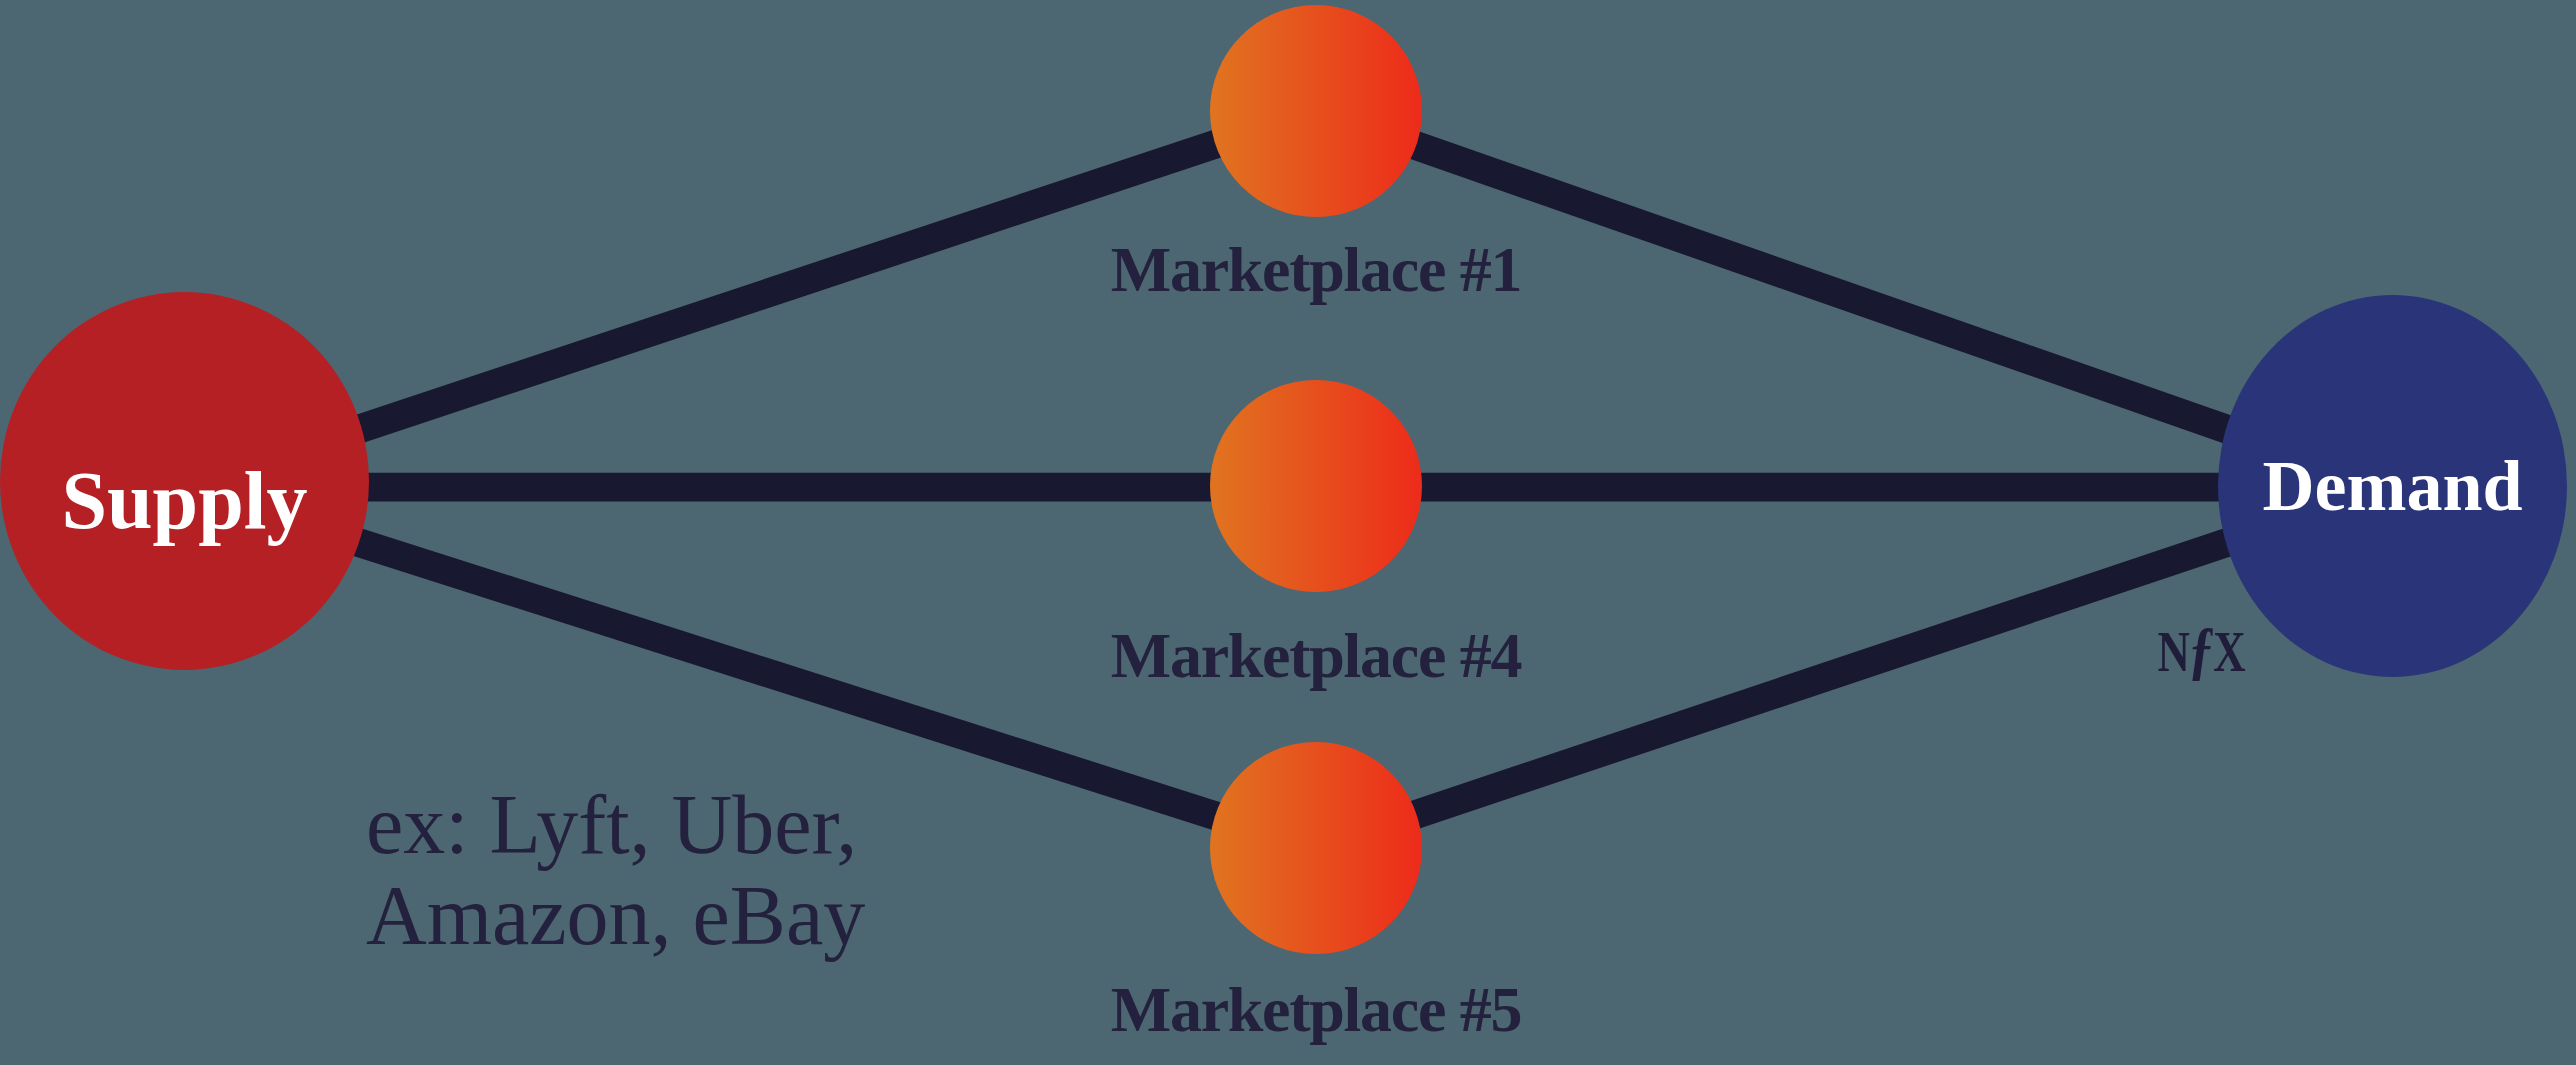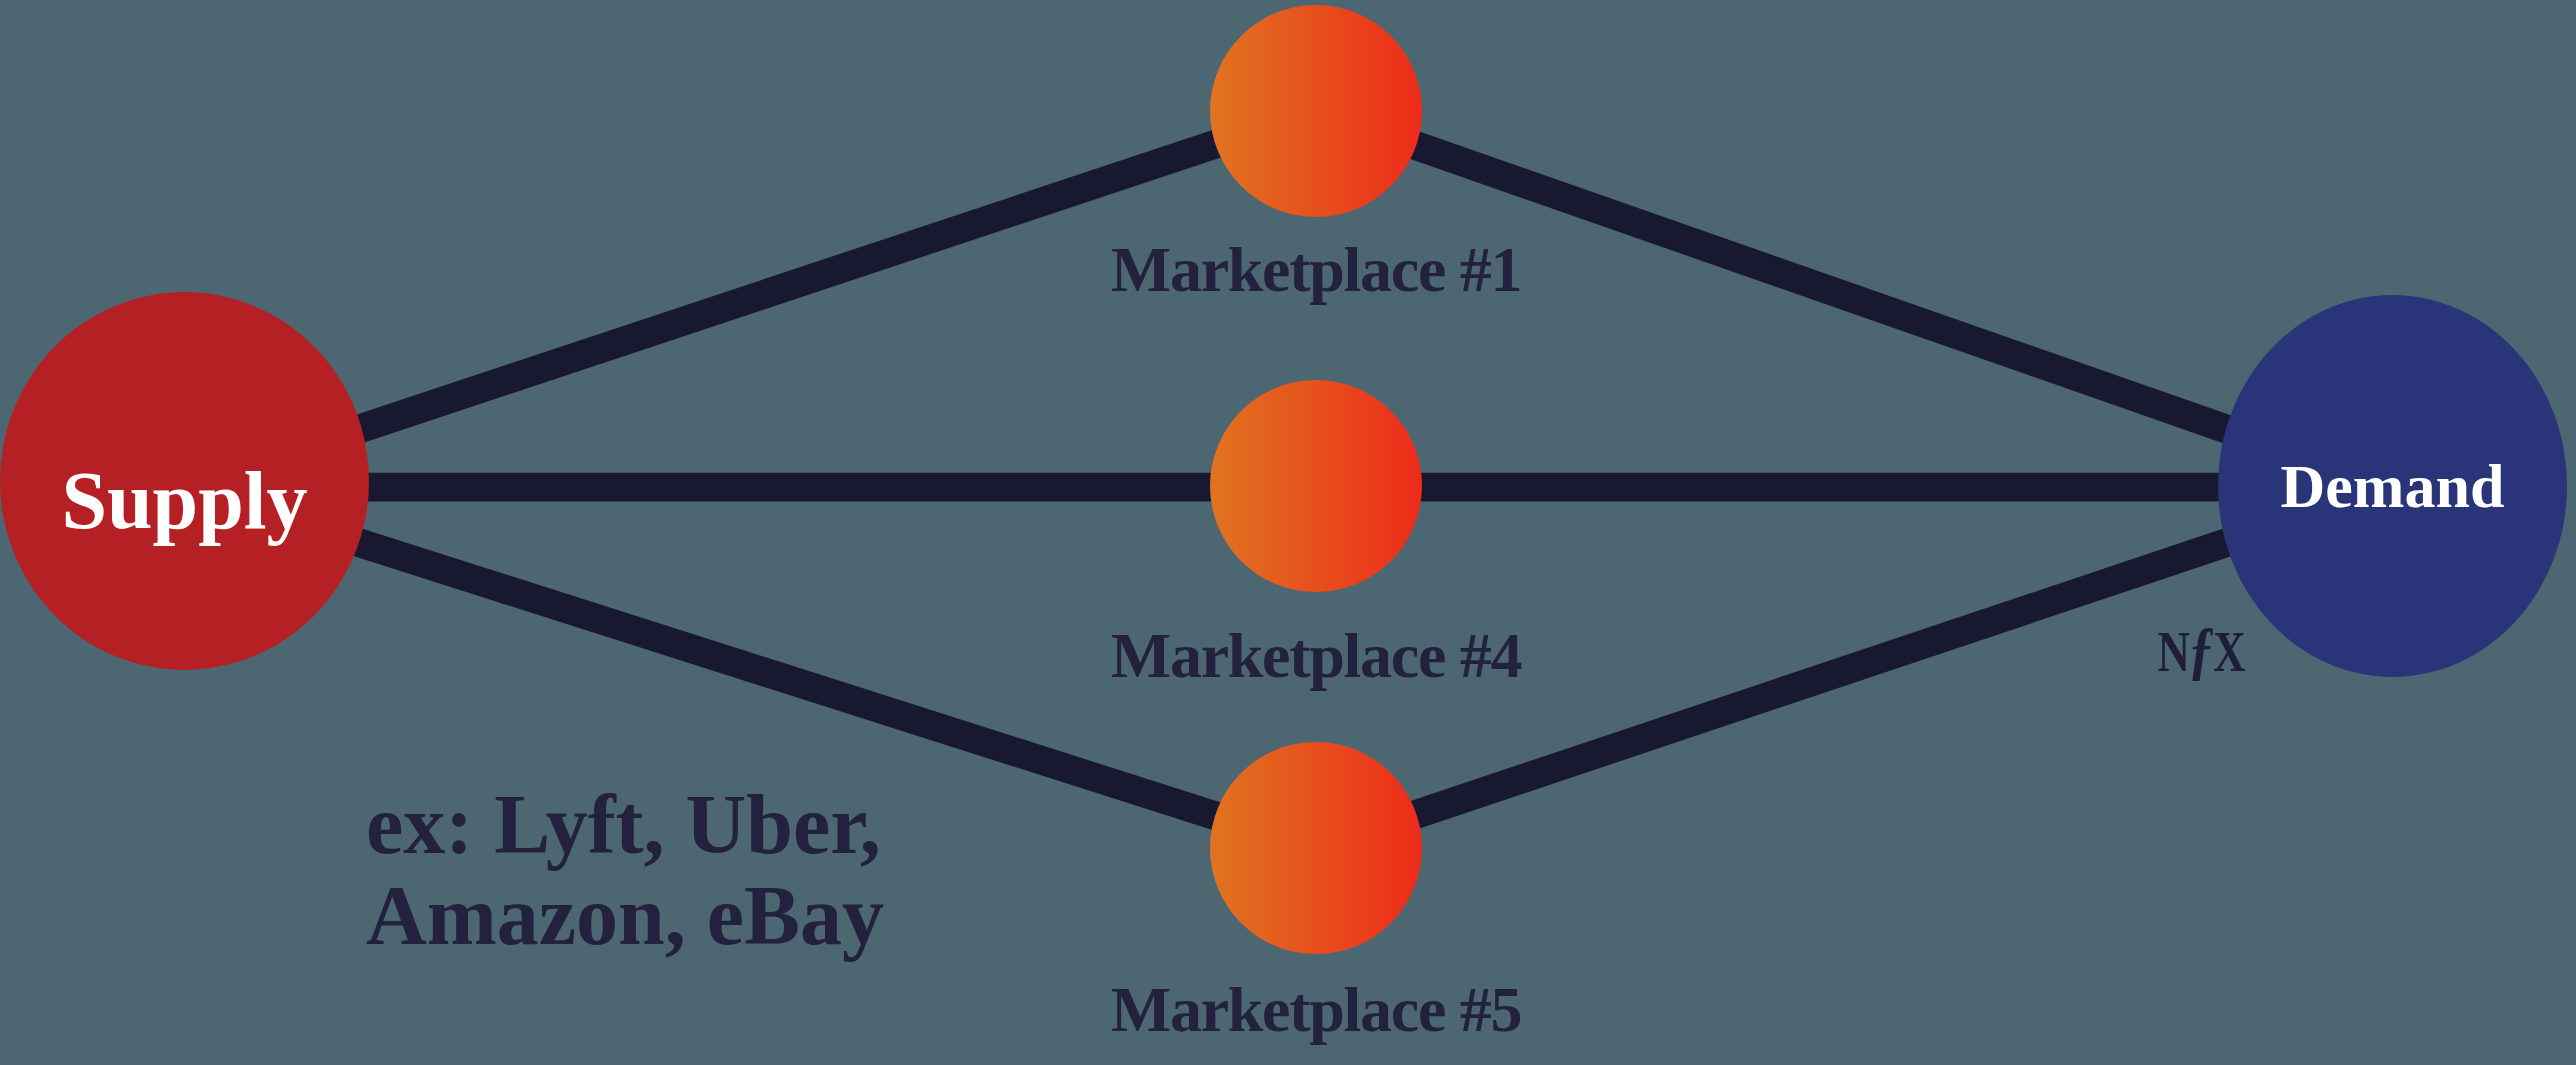--- a/index.html
+++ b/index.html
@@ -44,21 +44,21 @@
   .node-demand {
     left: 2218px; top: 295px; width: 349px; height: 382px;
     background: var(--demand_fill, #2A3579);
   }
   .node-label {
     color: var(--node_text, #FFFFFF);
     font-weight: bold;
     white-space: nowrap;
   }
   .node-supply .node-label { font-size: 82px; }
-  .node-demand .node-label { font-size: 62px; }
+  .node-demand .node-label { font-size: 72px; }
   .node-mk {
     width: 212px; height: 212px;
     background: linear-gradient(90deg,
       var(--marketplace_gradient_start, #E07420),
       var(--marketplace_gradient_end, #ED2B1A));
   }
   .node-mk1 { left: 1210px; top: 4.7px; }
   .node-mk2 { left: 1210px; top: 380px; }
   .node-mk3 { left: 1210px; top: 742px; }
   .mk-label {
@@ -76,21 +76,21 @@
   }
   .mk-label-1 { top: 235px; }
   .mk-label-2 { top: 621px; }
   .mk-label-3 { top: 975px; }
   .examples {
     position: absolute;
     left: 366px;
     top: 780px;
     z-index: 3;
     color: var(--label, #23213E);
-    font-weight: bold;
+    font-weight: normal;
     font-size: 84px;
     line-height: 1.08;
     white-space: nowrap;
   }
   .logo {
     position: absolute;
     left: 2101px;
     top: 616px;
     width: 201px;
     z-index: 3;

